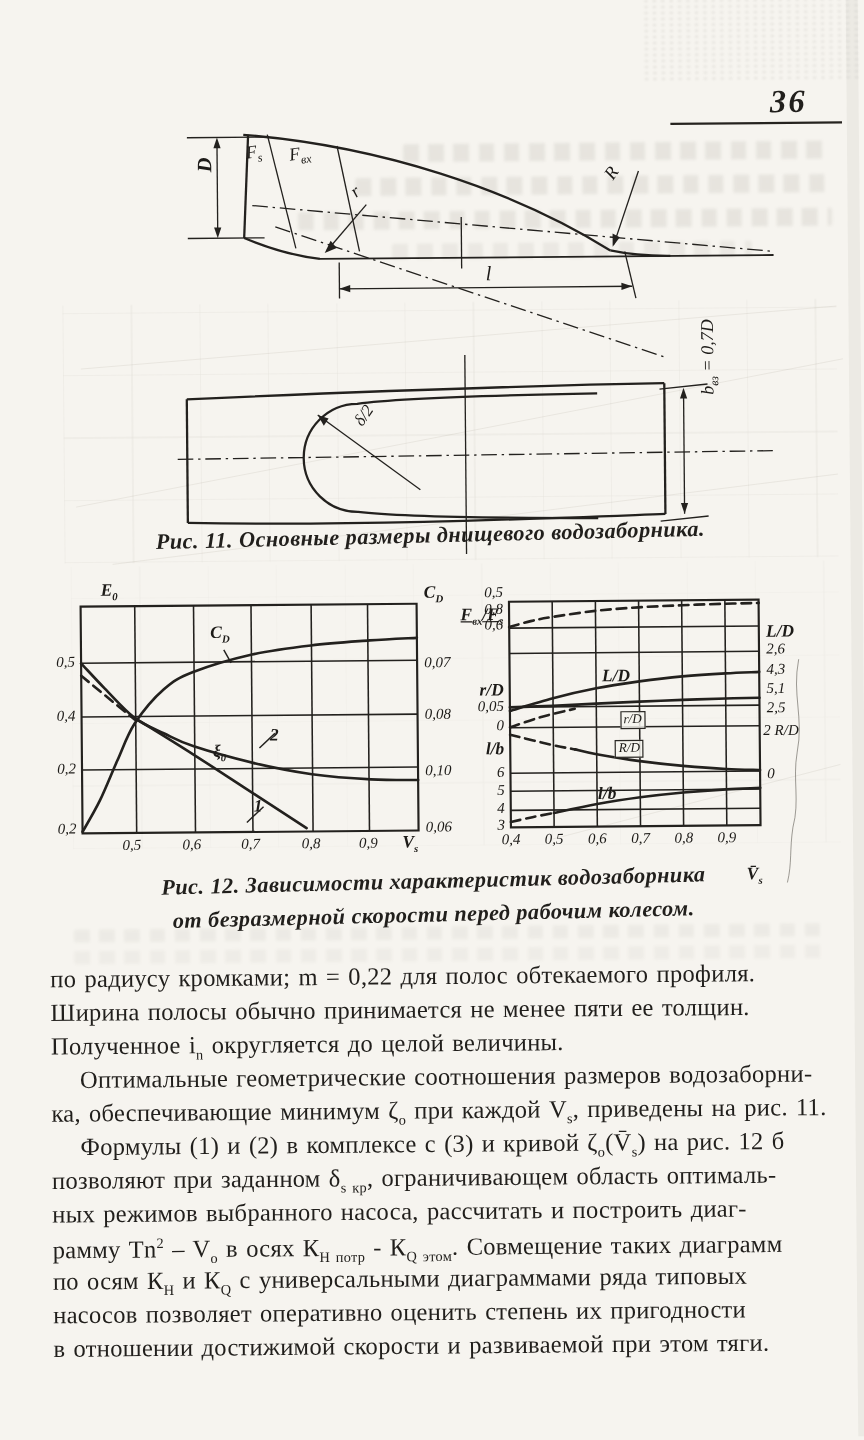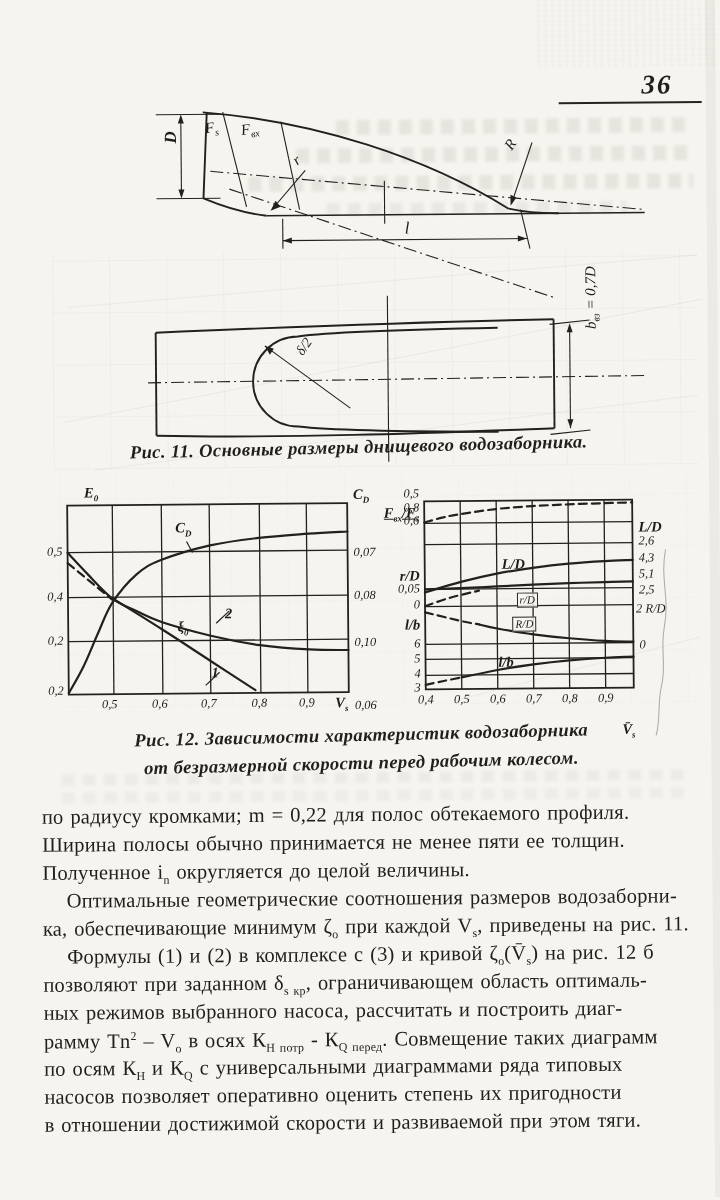--- a/index.html
+++ b/index.html
@@ -185,21 +185,21 @@
   <div id="chart-labels">
       <span class="lab right-align big" style="left: 63px; top: 483px; margin-left: 36px;">E<sub>0</sub></span>
       <span class="lab right-align" style="left: 63px; top: 542.061px;">0,5</span>
       <span class="lab right-align" style="left: 63px; top: 587.043px;">0,4</span>
       <span class="lab right-align" style="left: 63px; top: 631.08px;">0,2</span>
       <span class="lab right-align" style="left: 63px; top: 681.165px;">0,2</span>
       <span class="lab big" style="left: 354px; top: 487.44px;">C<sub>D</sub></span>
       <span class="lab " style="left: 354px; top: 545.085px;">0,07</span>
       <span class="lab " style="left: 354px; top: 587.988px;">0,08</span>
       <span class="lab " style="left: 354px; top: 634.86px;">0,10</span>
-      <span class="lab " style="left: 354px; top: 682.11px; margin-top: 16px;">0,06</span>
+      <span class="lab " style="left: 354px; top: 682.11px;">0,06</span>
       <span class="lab center" style="left: 108.88px; top: 695px;">0,5</span>
       <span class="lab center" style="left: 159px; top: 695px;">0,6</span>
       <span class="lab center" style="left: 208px; top: 695px;">0,7</span>
       <span class="lab center" style="left: 258.4px; top: 695px;">0,8</span>
       <span class="lab center" style="left: 306px; top: 695px;">0,9</span>
       <span class="lab center big" style="left: 341px; top: 695px;">V<sub>s</sub></span>
       <span class="lab big " style="left: 175.8px; top: 519.065px;">C<sub>D</sub></span>
       <span class="lab big " style="left: 177.2px; top: 618.29px;">ξ<sub>0</sub></span>
       <span class="lab big " style="left: 224.8px; top: 605.06px;">2</span>
       <span class="lab big " style="left: 210.8px; top: 663.65px;">1</span>
@@ -237,19 +237,19 @@
 
   <div id="body-text" class="abs" style="left:40px;top:803px;width:660px;">
       <div class="bodyline">по радиусу кромками; m = 0,22 для полос обтекаемого профиля.</div>
       <div class="bodyline">Ширина полосы обычно принимается не менее пяти ее толщин.</div>
       <div class="bodyline">Полученное i<sub>n</sub> округляется до целой величины.</div>
       <div class="bodyline indent">Оптимальные геометрические соотношения размеров водозаборни-</div>
       <div class="bodyline">ка, обеспечивающие минимум ζ<sub>о</sub> при каждой V<sub>s</sub>, приведены на рис. 11.</div>
       <div class="bodyline indent">Формулы (1) и (2) в комплексе с (3) и кривой ζ<sub>о</sub>(V̄<sub>s</sub>) на рис. 12 б</div>
       <div class="bodyline">позволяют при заданном δ<sub>s кр</sub>, ограничивающем область оптималь-</div>
       <div class="bodyline">ных режимов выбранного насоса, рассчитать и построить диаг-</div>
-      <div class="bodyline">рамму Тn<sup>2</sup> – V<sub>о</sub> в осях К<sub>Н потр</sub> - К<sub>Q перед</sub>. Совмещение таких диаграмм</div>
+      <div class="bodyline">рамму Тn<sup>2</sup> – V<sub>о</sub> в осях К<sub>Н потр</sub> - К<sub>Q этом</sub>. Совмещение таких диаграмм</div>
       <div class="bodyline">по осям К<sub>Н</sub> и К<sub>Q</sub> с универсальными диаграммами ряда типовых</div>
       <div class="bodyline">насосов позволяет оперативно оценить степень их пригодности</div>
       <div class="bodyline">в отношении достижимой скорости и развиваемой при этом тяги.</div>
     </div>
 
 </div>
 
 </body></html>

